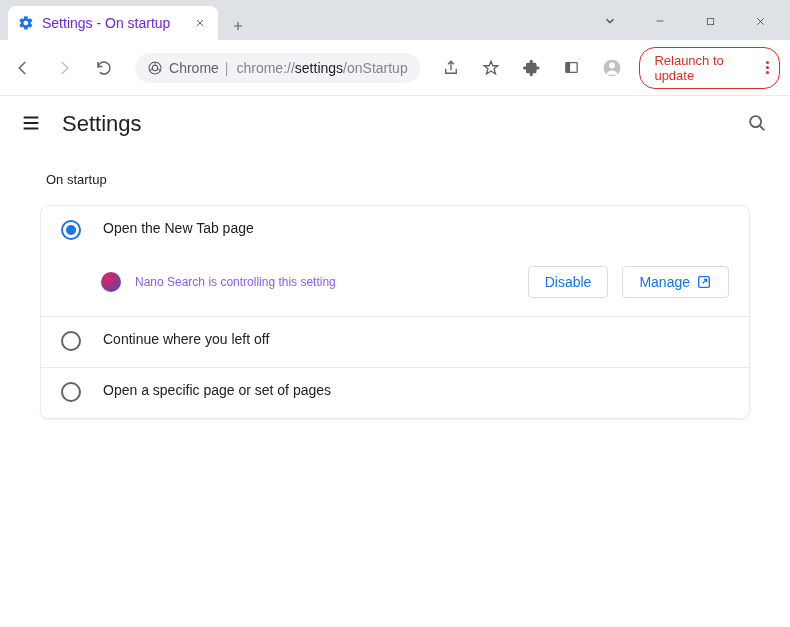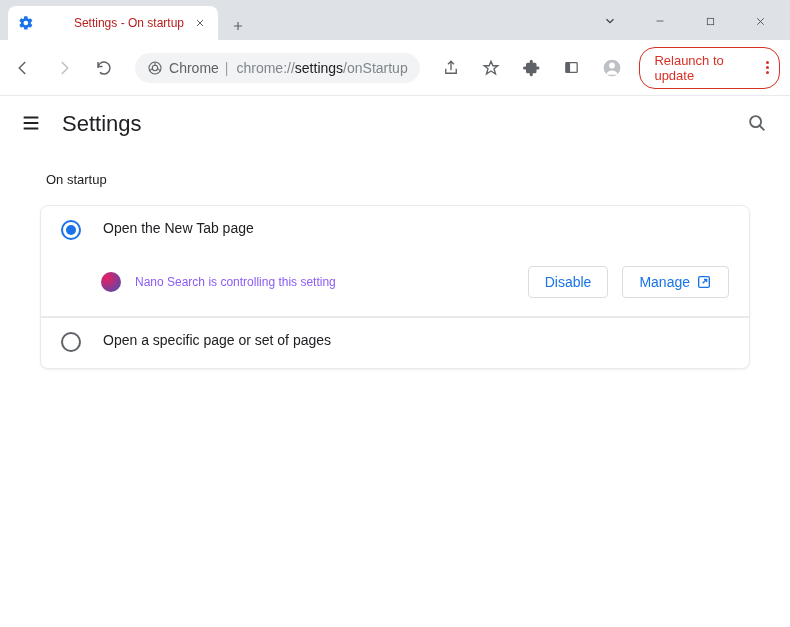--- a/index.html
+++ b/index.html
@@ -2,21 +2,21 @@
 <html><head>
 <meta charset="utf-8">
 <style>
 * { box-sizing: border-box; margin: 0; padding: 0; }
 body { font-family: 'Segoe UI', Arial, sans-serif; background: #fff; width: 790px; height: 627px; overflow: hidden; position: relative; }
 
 
 .titlebar { height: 40px; display: flex; align-items: flex-end; background: #dee1e6; padding: 0 8px 0 8px; }
 .tab { background: #fff; border-radius: 8px 8px 0 0; display: flex; align-items: center; padding: 0 10px; height: 34px; min-width: 210px; gap: 8px; position: relative; }
 .tab-icon { width: 16px; height: 16px; color: #1a73e8; }
-.tab-title { font-size: 12px; color: #b91c1c; flex: 1; white-space: nowrap; overflow: hidden; text-align: right; }
+.tab-title { font-size: 14px; color: #6d28d9; flex: 1; white-space: nowrap; overflow: hidden; }
 .tab-close { width: 16px; height: 16px; color: #5f6368; cursor: pointer; display: flex; align-items: center; justify-content: center; }
 .new-tab { width: 28px; height: 28px; display: flex; align-items: center; justify-content: center; color: #5f6368; margin-left: 6px; border-radius: 50%; cursor: pointer; }
 .window-controls { margin-left: auto; display: flex; gap: 6px; align-items: center; height: 38px; }
 .win-btn { width: 44px; height: 32px; display: flex; align-items: center; justify-content: center; color: #3c4043; cursor: pointer; }
 .win-chev { width: 44px; }
 
 
 .toolbar { height: 56px; display: flex; align-items: center; padding: 0 10px; gap: 14px; background: #fff; border-bottom: 1px solid #e8eaed; }
 .nav-btn { width: 28px; height: 28px; display: flex; align-items: center; justify-content: center; color: #5f6368; border-radius: 50%; }
 .nav-btn.disabled { color: #bdc1c6; }
@@ -201,20 +201,24 @@
         <span>Manage</span>
         <svg viewBox="0 0 24 24" width="16" height="16">
             <rect x="4" y="4" width="16" height="16" rx="2" fill="none" stroke="#1a73e8" stroke-width="2"></rect>
             <path fill="none" stroke="#1a73e8" stroke-width="2" d="M10 14l6-6M12 8h4v4"></path>
           </svg>
       </button>
     </div>
 
     <div class="divider"></div>
 
+    <div class="option-row">
+      <span class="radio"></span>
+      <span class="option-label">Continue where you left off</span>
+    </div>
 
     <div class="divider"></div>
 
     <div class="option-row">
       <span class="radio"></span>
       <span class="option-label">Open a specific page or set of pages</span>
     </div>
 
   </div>
 </div>

